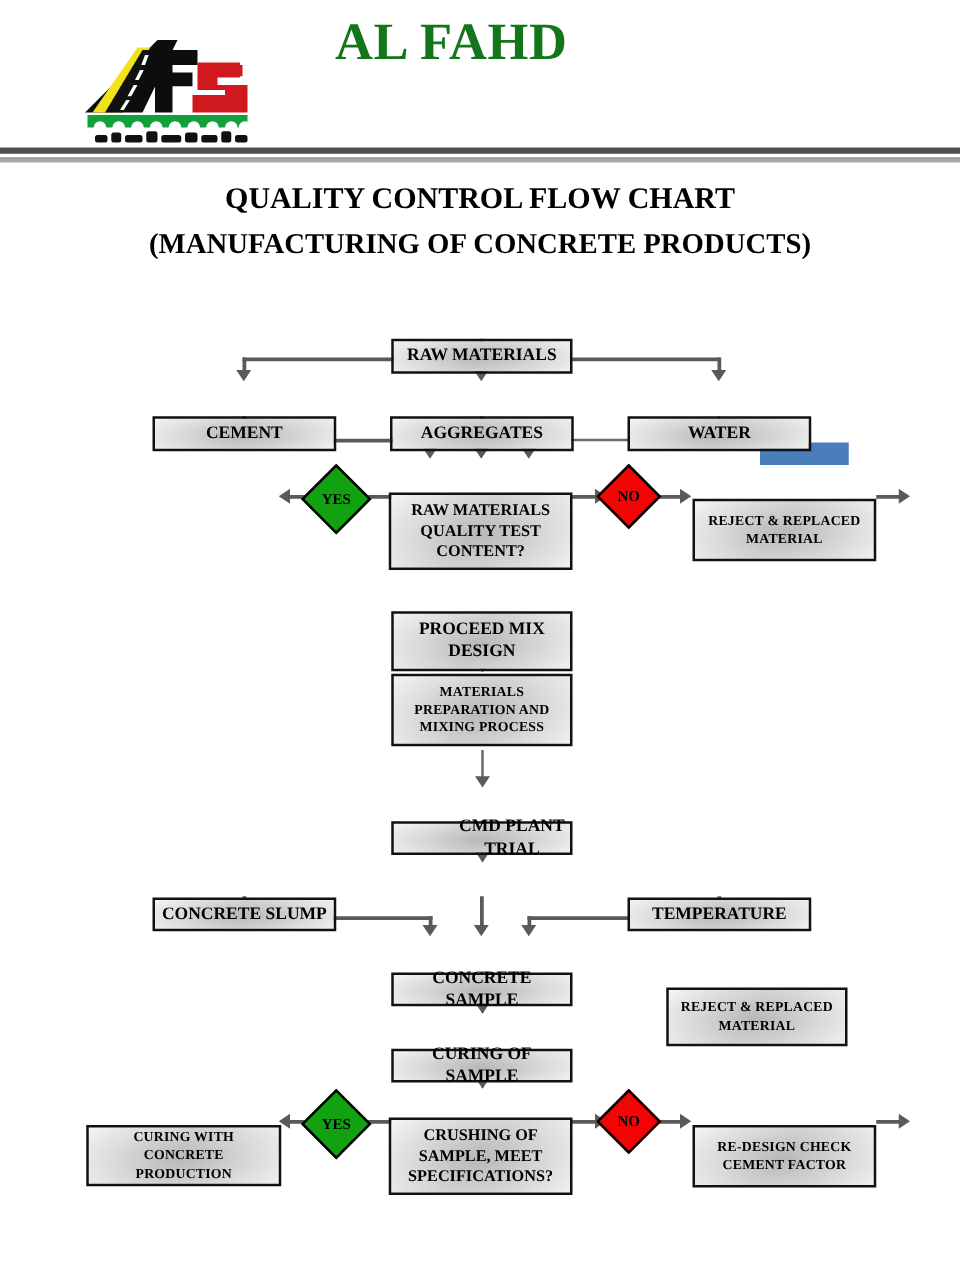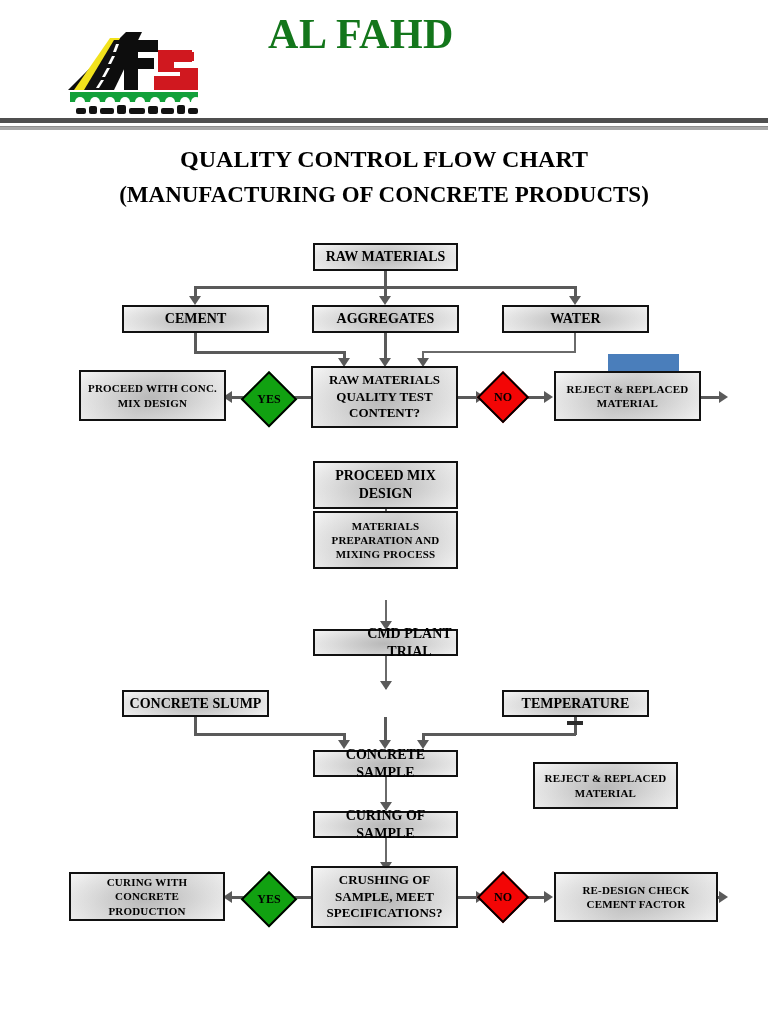--- a/index.html
+++ b/index.html
@@ -91,20 +91,21 @@
       linear-gradient(125deg, #fdfdfd 0%, #f3f3f3 22%, #e2e2e2 48%, #efefef 74%, #fcfcfc 100%);
     display: flex;
     align-items: center;
     justify-content: center;
     text-align: center;
     color: #000;
     font-family: "Liberation Serif", serif;
     font-weight: bold;
     line-height: 1.28;
     z-index: 4;
+    margin-top: 28px;
   }
   .node .lbl { display: block; padding: 0 4px; }
   .fs-big   { font-size: 14px; }
   .fs-mid   { font-size: 13px; }
   .fs-small { font-size: 11px; letter-spacing: 0.2px; }
 
   
   .diamond {
     position: absolute;
     z-index: 6;
@@ -285,26 +286,20 @@
   </div>
 
   <div class="ln h" style="left:288px; top:396px; width:26px;"></div>
   <div class="diamond green" style="left:241px; top:371px; width:56px; height:56px;">
     <div class="dshape"></div>
     <div class="dtext">YES</div>
   </div>
   <div class="ln h" style="left:227px; top:396px; width:17px;"></div>
   <div class="arr left" style="left:223px; top:391px;"></div>
 
-  <div class="node fs-small" style="left:79px; top:370px; width:147px; height:51px;">
-    <span class="lbl">
-      <span>PROCEED WITH CONC.</span><br>
-      <span>MIX DESIGN</span>
-    </span>
-  </div>
 
   <div class="ln h" style="left:457px; top:396px; width:22px;"></div>
   <div class="arr right" style="left:476px; top:391px;"></div>
   <div class="diamond red" style="left:477px; top:371px; width:52px; height:52px;">
     <div class="dshape"></div>
     <div class="dtext">NO</div>
   </div>
   <div class="ln h" style="left:526px; top:396px; width:22px;"></div>
   <div class="arr right" style="left:544px; top:391px;"></div>
 
@@ -411,21 +406,21 @@
 
   <div class="ln h" style="left:457px; top:896px; width:22px;"></div>
   <div class="arr right" style="left:476px; top:891px;"></div>
   <div class="diamond red" style="left:477px; top:871px; width:52px; height:52px;">
     <div class="dshape"></div>
     <div class="dtext">NO</div>
   </div>
   <div class="ln h" style="left:526px; top:896px; width:22px;"></div>
   <div class="arr right" style="left:544px; top:891px;"></div>
 
-  <div class="node fs-small" style="left:554px; top:872px; width:164px; height:50px;">
+  <div class="node fs-small" style="left:554px; top:872px; width:147px; height:50px;">
     <span class="lbl">
       <span>RE-DESIGN CHECK</span><br>
       <span>CEMENT FACTOR</span>
     </span>
   </div>
   <div class="ln h" style="left:701px; top:896px; width:22px;"></div>
   <div class="arr right" style="left:719px; top:891px;"></div>
 
 </div>
 

